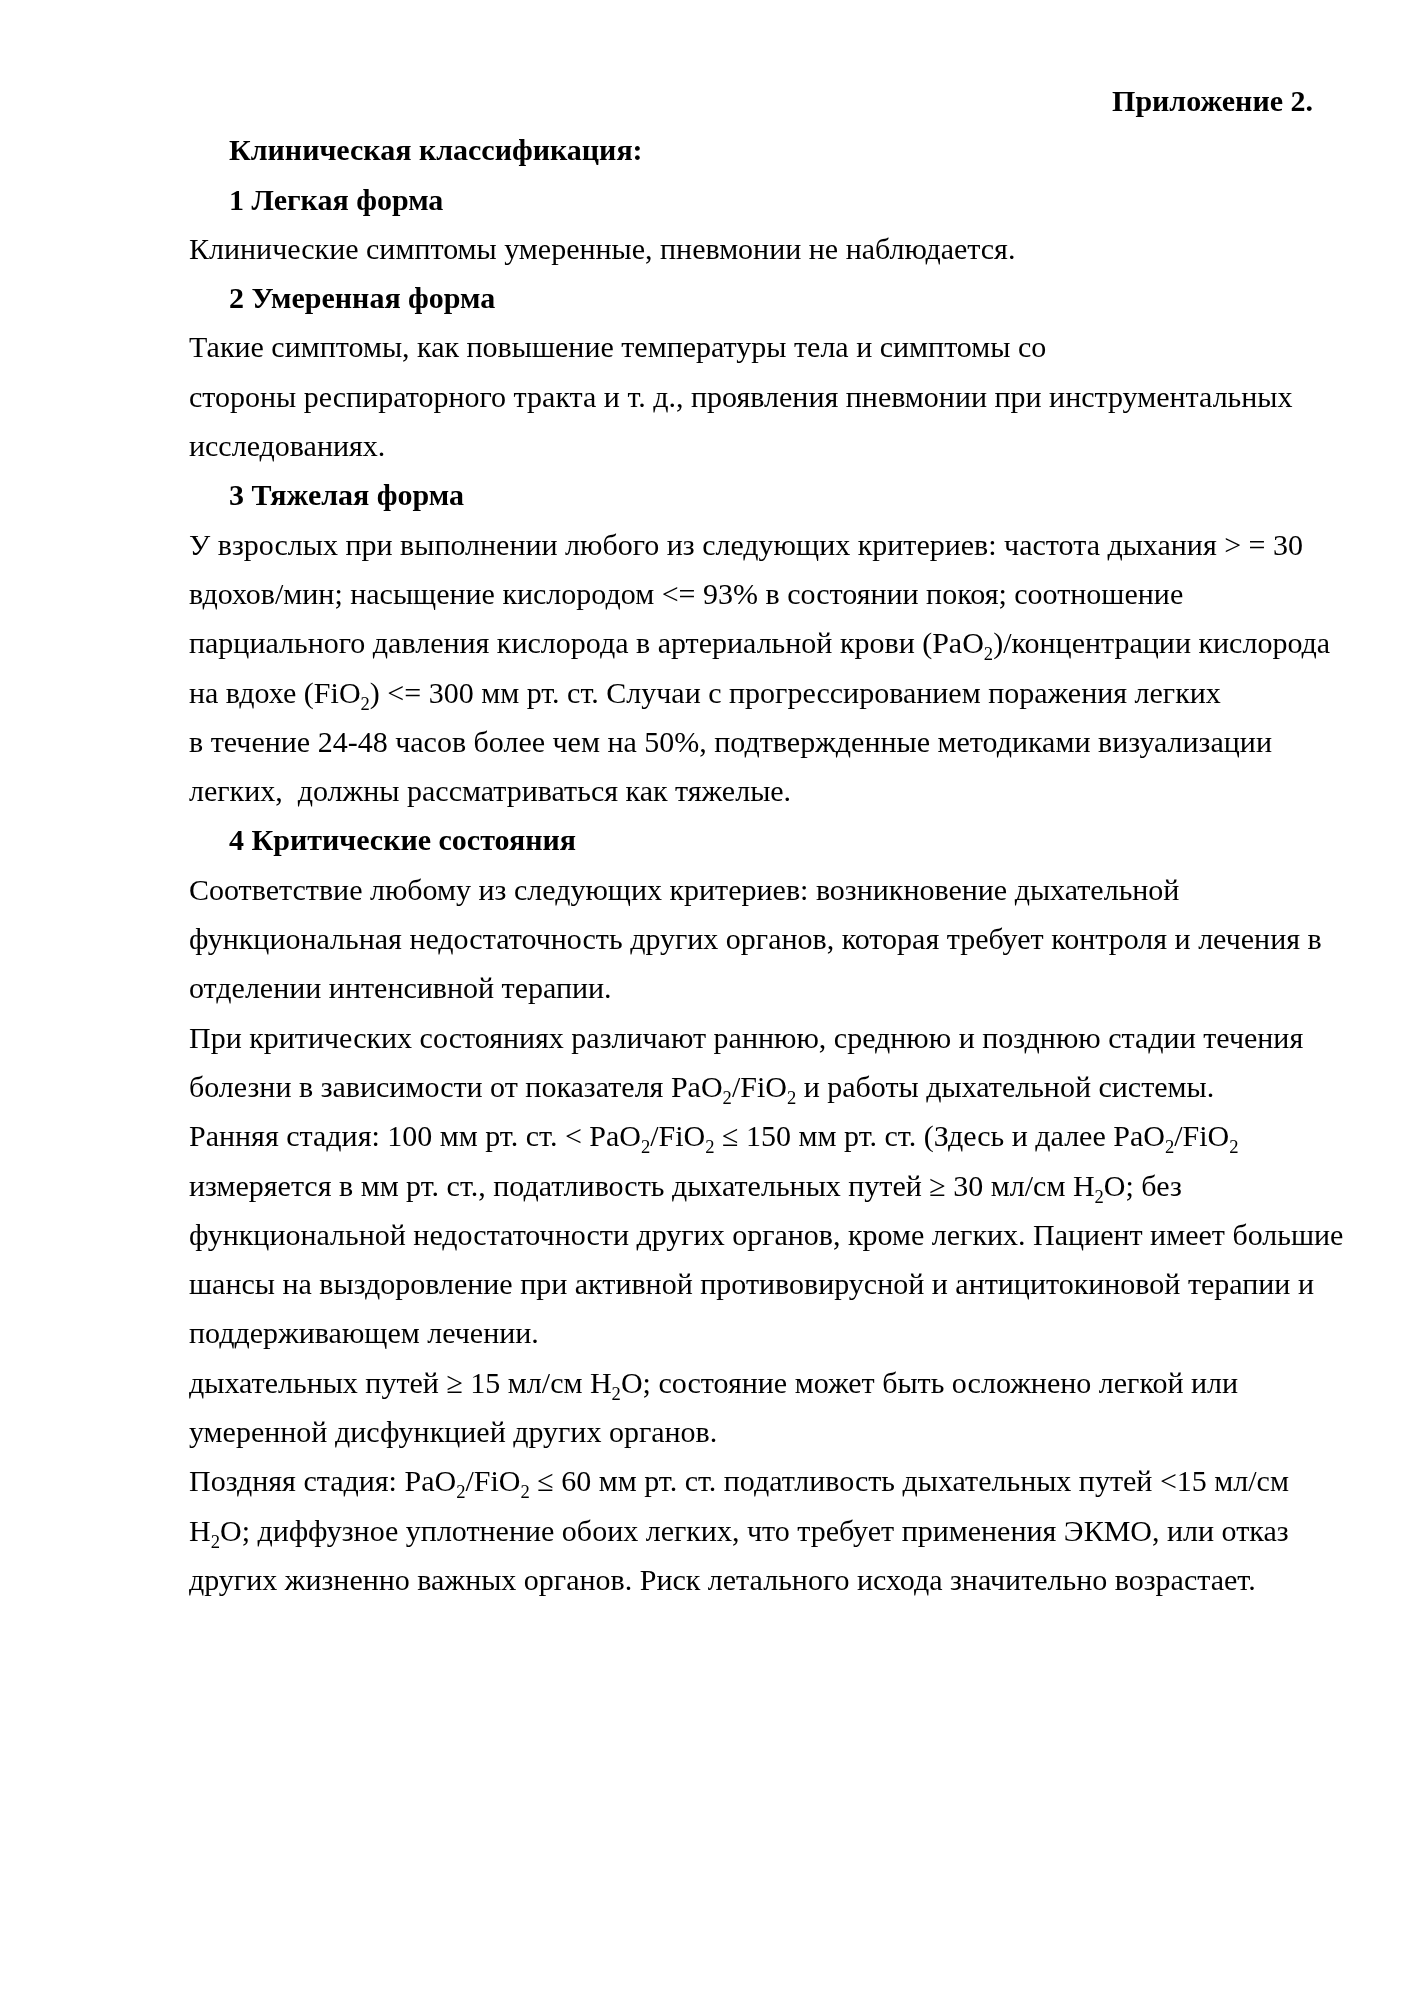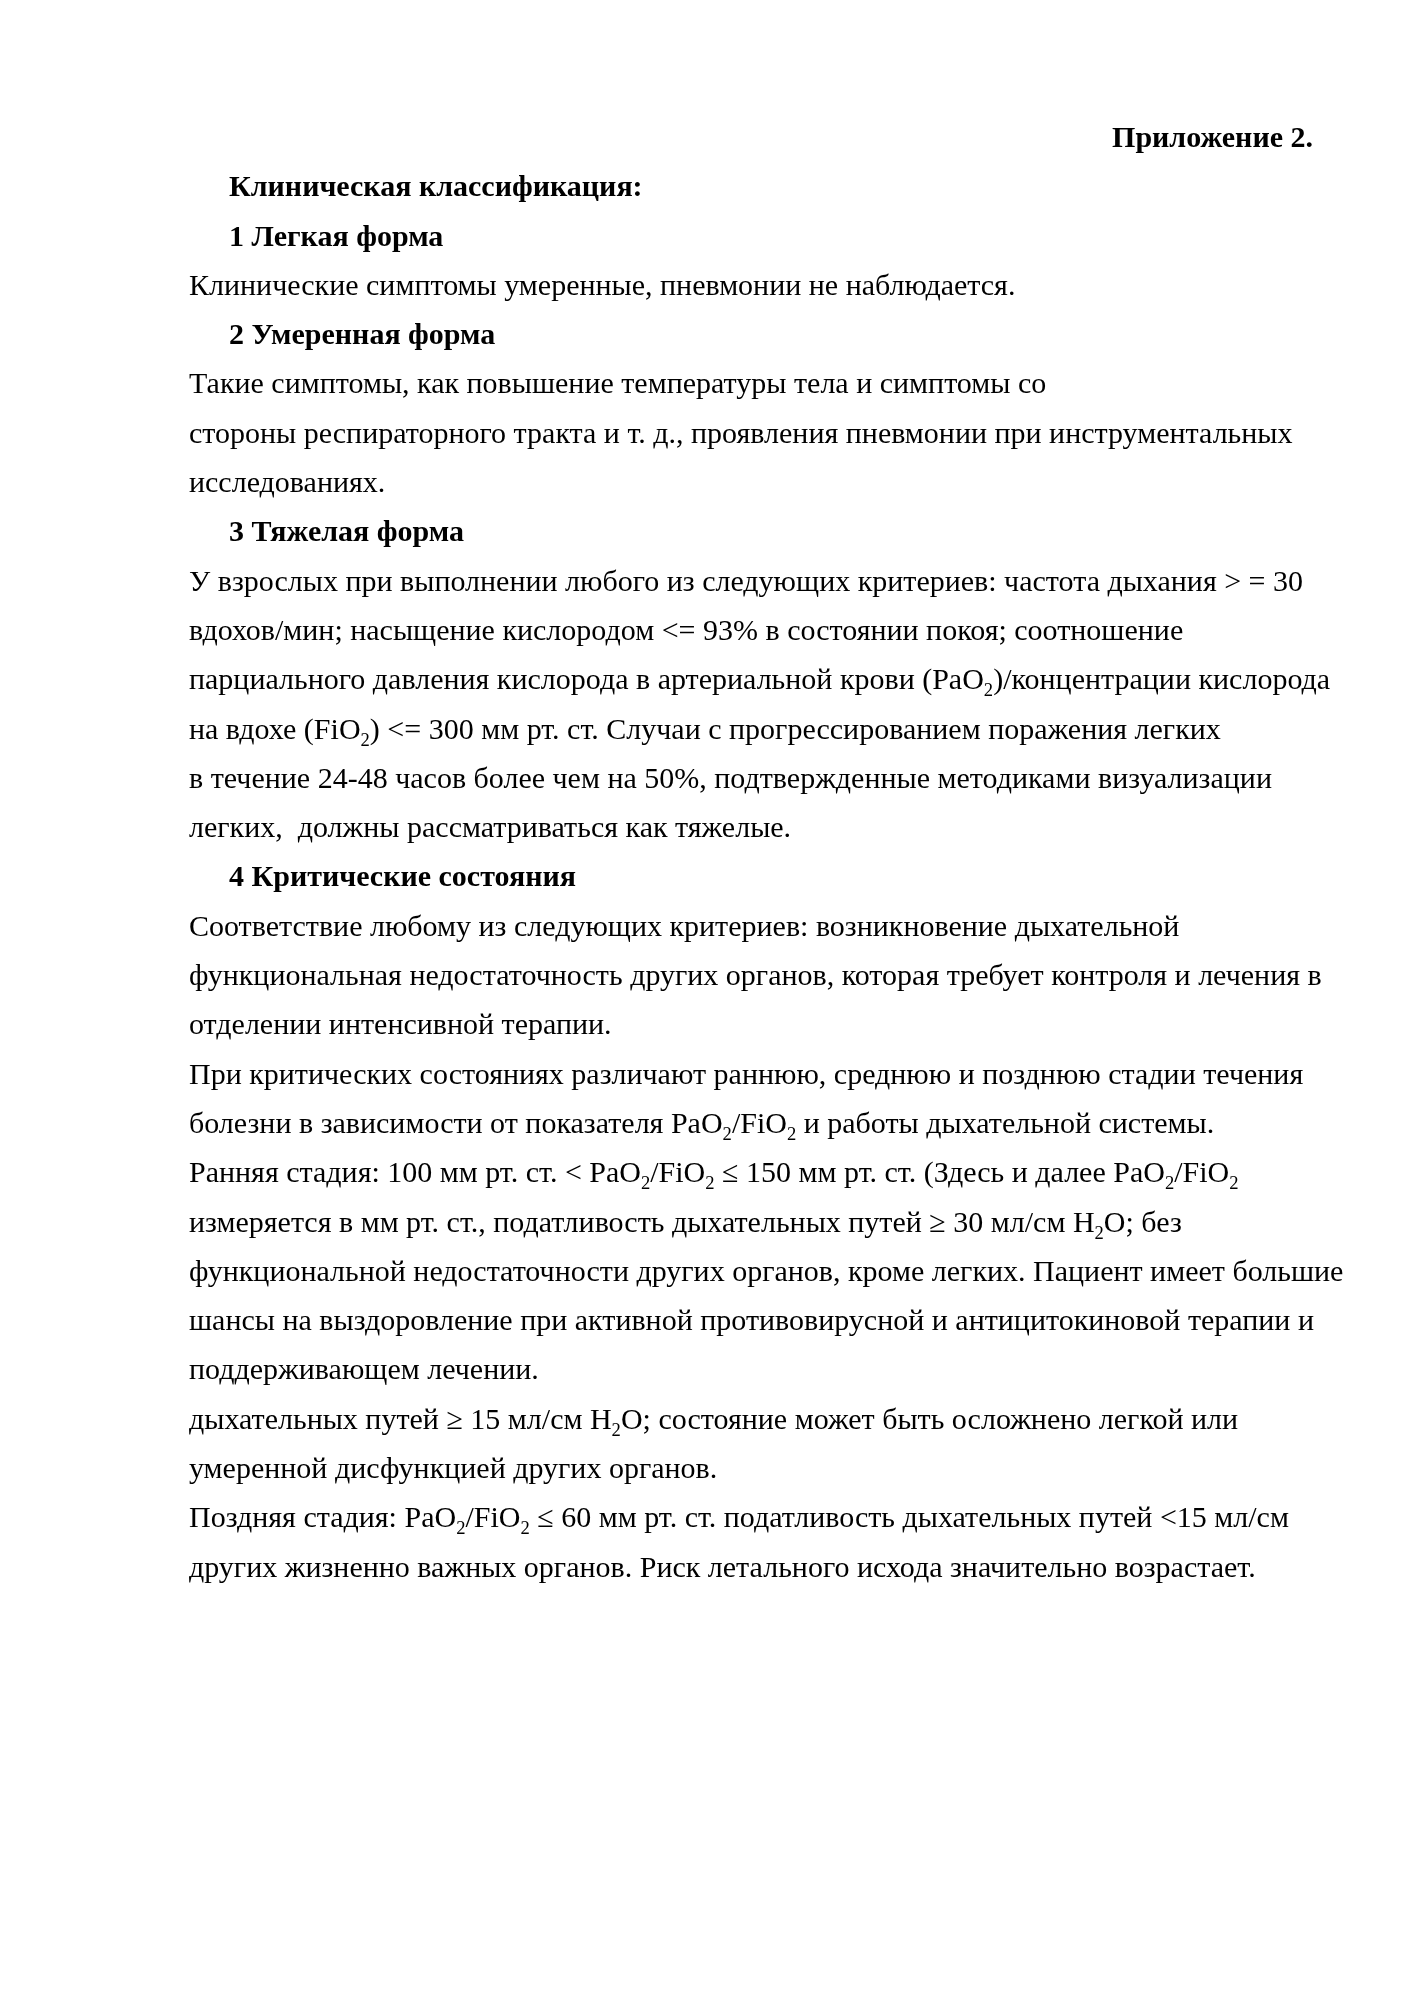--- a/index.html
+++ b/index.html
@@ -6,21 +6,21 @@
   body {
     width: 1413px;
     height: 2000px;
     overflow: hidden;
     background: #ffffff;
   }
   .page {
     box-sizing: border-box;
     width: 1413px;
     height: 2000px;
-    padding: 112px 100px 0 189px;
+    padding: 76px 100px 0 189px;
     font-family: "Liberation Serif", "DejaVu Serif", serif;
     font-size: 30px;
     line-height: 49.3px;
     color: #000000;
   }
   .line { white-space: pre; }
   .appendix { text-align: right; font-weight: bold; }
   .heading { font-weight: bold; margin-left: 40px; }
   b { font-weight: normal; text-align: center; }
   sub { font-size: 0.62em; line-height: 0; }
@@ -59,16 +59,17 @@
         <div class="line">При критических состояниях различают раннюю, среднюю и позднюю стадии течения</div>
         <div class="line">болезни в зависимости от показателя PaO<sub>2</sub>/FiO<sub>2</sub> и работы дыхательной системы.</div>
         <div class="line"><b>Ранняя стадия:</b> 100 мм рт. ст. &lt; PaO<sub>2</sub>/FiO<sub>2</sub> ≤ 150 мм рт. ст. (Здесь и далее PaO<sub>2</sub>/FiO<sub>2</sub></div>
         <div class="line">измеряется в мм рт. ст., податливость дыхательных путей ≥ 30 мл/см H<sub>2</sub>O; без</div>
         <div class="line">функциональной недостаточности других органов, кроме легких. Пациент имеет большие</div>
         <div class="line">шансы на выздоровление при активной противовирусной и антицитокиновой терапии и</div>
         <div class="line">поддерживающем лечении.</div>
         <div class="line">дыхательных путей ≥ 15 мл/см H<sub>2</sub>O; состояние может быть осложнено легкой или</div>
         <div class="line">умеренной дисфункцией других органов.</div>
         <div class="line"><b>Поздняя стадия:</b> PaO<sub>2</sub>/FiO<sub>2</sub> ≤ 60 мм рт. ст. податливость дыхательных путей &lt;15 мл/см</div>
+        <div class="line">H<sub>2</sub>O; диффузное уплотнение обоих легких, что требует применения ЭКМО, или отказ</div>
         <div class="line">других жизненно важных органов. Риск летального исхода значительно возрастает.</div>
       </section>
     </div>
 </div>
 
 </body></html>

